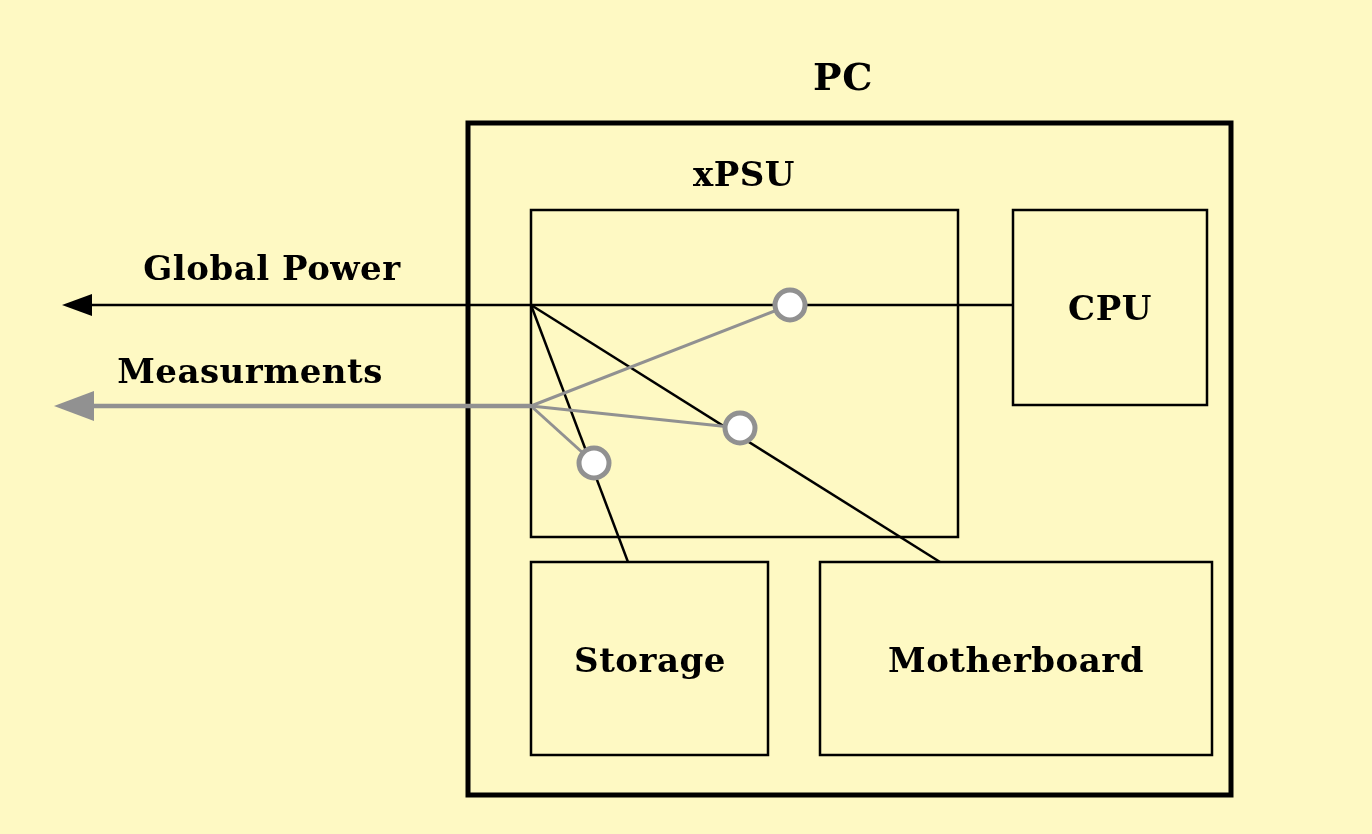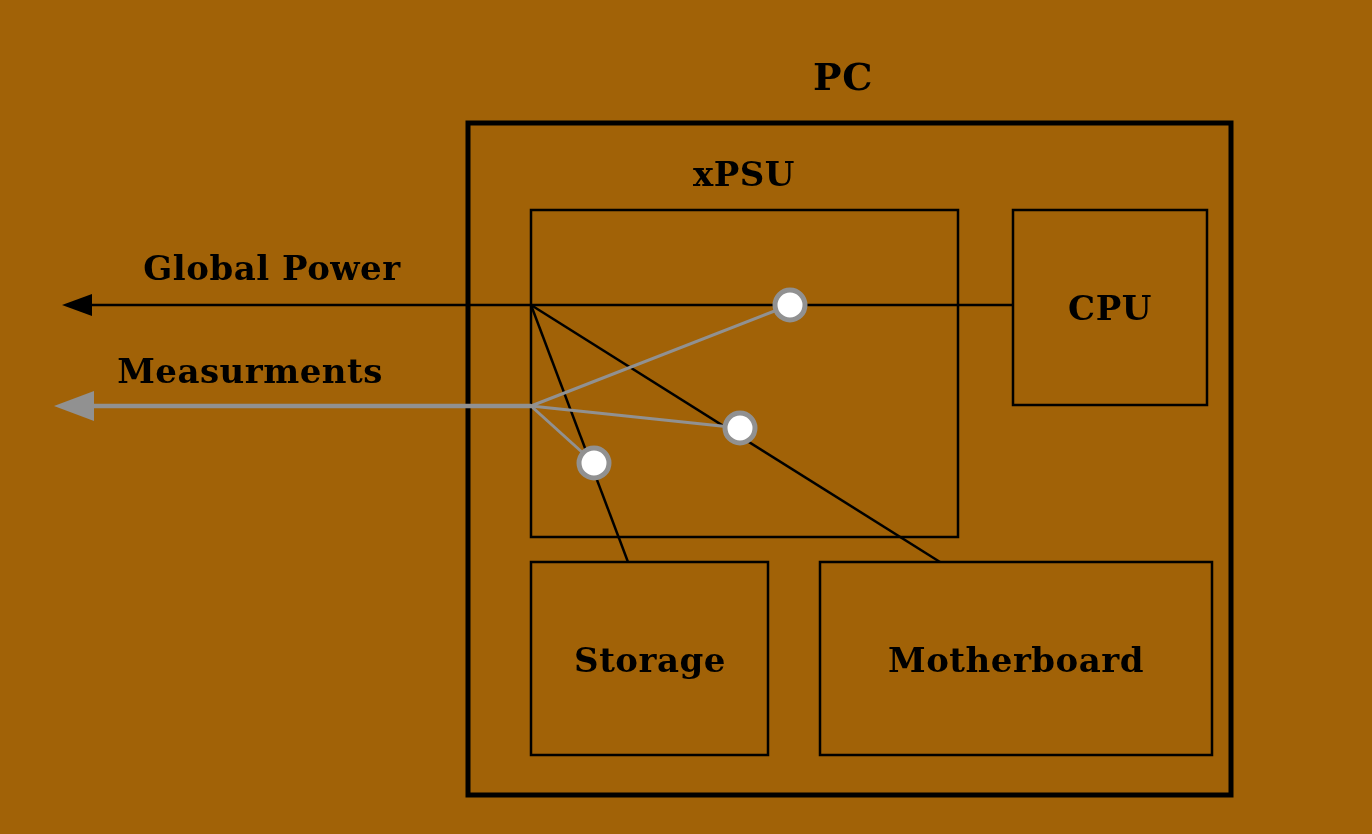--- a/index.html
+++ b/index.html
@@ -4,21 +4,21 @@
 <style>
   html, body {
     margin: 0;
     padding: 0;
     background: #ffffff;
   }
   .canvas {
     position: relative;
     width: 1372px;
     height: 834px;
-    background: #a16207;
+    background: #fef9c3;
     font-family: "DejaVu Serif", serif;
     overflow: hidden;
   }
   svg { display: block; }
 
   .box      { fill: none; stroke: #000000; }
   .thick    { stroke-width: 5; }
   .thin     { stroke-width: 2.5; }
 
   .wire     { stroke: #000000; stroke-width: 2.5; fill: none; }

